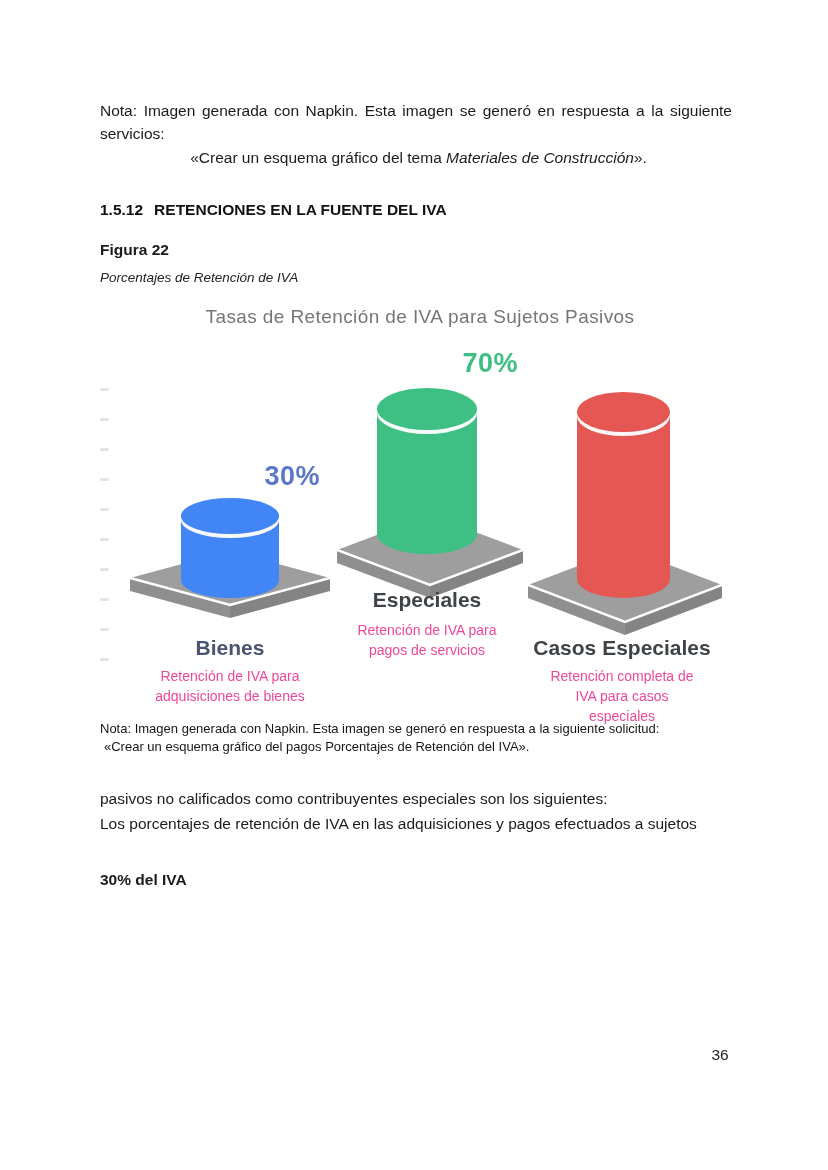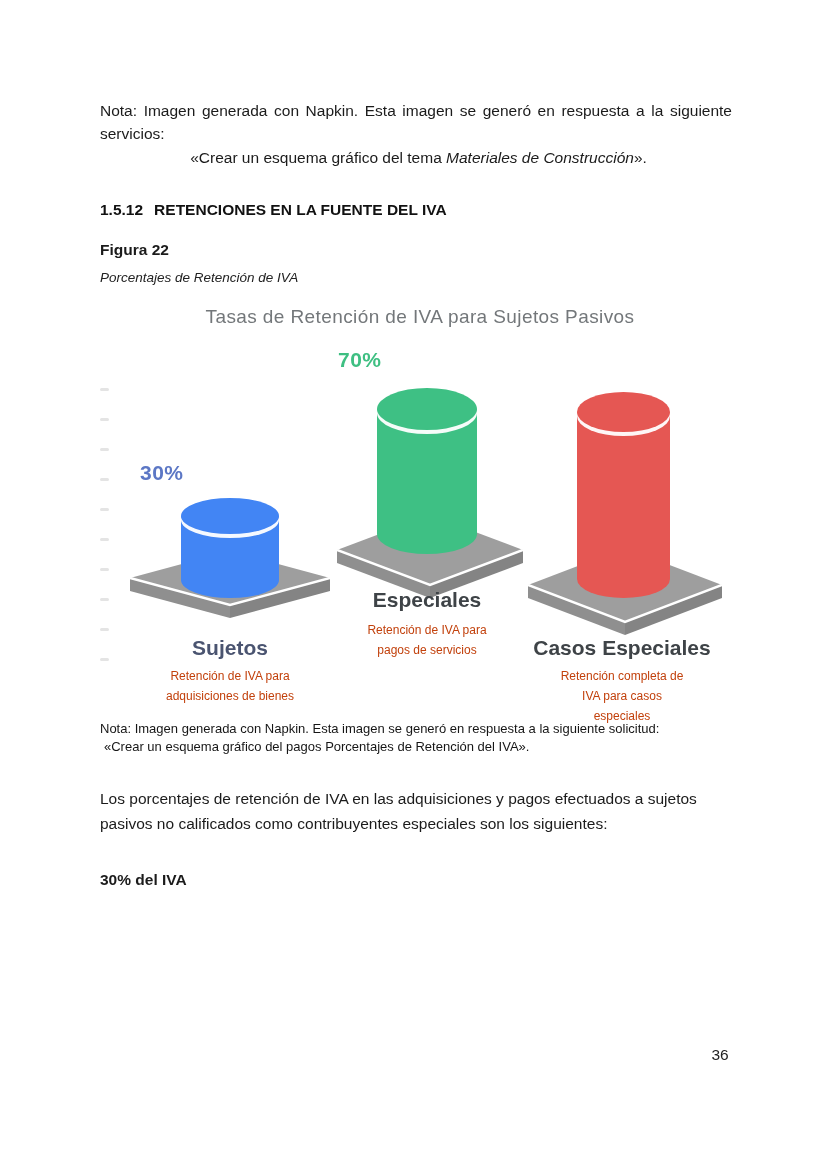--- a/index.html
+++ b/index.html
@@ -26,21 +26,21 @@
   .subhead{position:absolute;left:100px;top:843px;font-size:15.5px;font-weight:bold;margin-top:28px;}
   .pagenum{position:absolute;left:700px;top:1046px;width:40px;text-align:center;font-size:15.5px;color:#222;}
 
   
   .figure{position:absolute;left:100px;top:300px;width:640px;height:415px;}
   .chart-title{position:absolute;left:0;top:6px;width:640px;text-align:center;
     font-size:19px;color:#73777A;letter-spacing:0.4px;}
   .ticks{position:absolute;left:0;top:88px;width:10px;}
   .tick{width:9px;height:3px;background:#E4E4E4;border-radius:2px;margin-bottom:27px;}
 
-  .vlabel{position:absolute;text-align:left;font-weight:bold;font-size:21px;letter-spacing:0.5px;}
+  .vlabel{position:absolute;text-align:right;font-weight:bold;font-size:27px;letter-spacing:0.5px;}
   .v30{left:40px;top:161px;width:180px;color:#5C77C5;}
   .v70{left:238px;top:48px;width:180px;color:#3EBF82;}
   .v100{left:437px;top:51px;width:180px;color:#D94F5F;}
 
   .platform{position:absolute;z-index:1;}
   .pf-blue{left:30px;top:251px;}
   .pf-green{left:237px;top:215px;}
   .pf-red{left:428px;top:248px;}
 
   .cyl{position:absolute;z-index:2;}
@@ -53,21 +53,21 @@
   .cyl-green .top{height:42px;background:#3EC084;box-shadow:0 4px 0 rgba(255,255,255,.95);}
   .cyl-green .body{top:21px;background:#3EC084;border-radius:0 0 50% 50% / 0 0 20px 20px;}
   .cyl-red{left:477px;top:92px;width:93px;height:206px;}
   .cyl-red .top{height:40px;background:#E55753;box-shadow:0 4px 0 rgba(255,255,255,.95);}
   .cyl-red .body{top:20px;background:#E55753;border-radius:0 0 50% 50% / 0 0 19px 19px;}
 
   .cat{position:absolute;text-align:center;font-weight:bold;font-size:21px;z-index:3;}
   .cat-bienes{left:30px;top:336px;width:200px;color:#4A5470;}
   .cat-servicios{left:227px;top:288px;width:200px;color:#3E4347;}
   .cat-casos{left:402px;top:336px;width:240px;color:#3E4347;}
-  .desc{position:absolute;text-align:center;font-size:12px;line-height:20px;color:#c2410c;
+  .desc{position:absolute;text-align:center;font-size:14px;line-height:20px;color:#ec4899;
     white-space:pre-line;z-index:3;}
   .desc-bienes{left:20px;top:366px;width:220px;}
   .desc-servicios{left:227px;top:320px;width:200px;}
   .desc-casos{left:412px;top:366px;width:220px;}
 </style>
 </head>
 <body>
 
 <div class="page">
 
@@ -133,35 +133,35 @@
       <div class="top"></div>
     </div>
     <div class="cyl cyl-red">
       <div class="body"></div>
       <div class="top"></div>
     </div>
 
     <div class="cat cat-servicios">Especiales</div>
     <div class="desc desc-servicios">Retención de IVA para
 pagos de servicios</div>
-    <div class="cat cat-bienes">Sujetos</div>
+    <div class="cat cat-bienes">Bienes</div>
     <div class="desc desc-bienes">Retención de IVA para
 adquisiciones de bienes</div>
     <div class="cat cat-casos">Casos Especiales</div>
     <div class="desc desc-casos">Retención completa de
 IVA para casos
 especiales</div>
   </div>
 
   <div class="fig-note">
     <span class="line">Nota: Imagen generada con Napkin. Esta imagen se generó en respuesta a la siguiente solicitud:</span>
     <span class="line line2">«Crear un esquema gráfico del pagos Porcentajes de Retención del IVA».</span>
   </div>
 
   <div class="para">
+    <span class="line">pasivos no calificados como contribuyentes especiales son los siguientes:</span>
     <span class="line">Los porcentajes de retención de IVA en las adquisiciones y pagos efectuados a sujetos</span>
-    <span class="line">pasivos no calificados como contribuyentes especiales son los siguientes:</span>
   </div>
 
   <div class="subhead">30% del IVA</div>
 
   <div class="pagenum">36</div>
 </div>
 
 </body></html>

